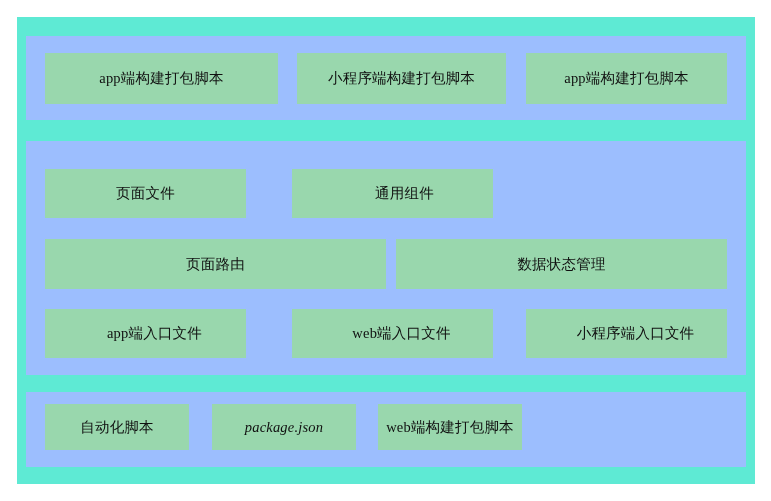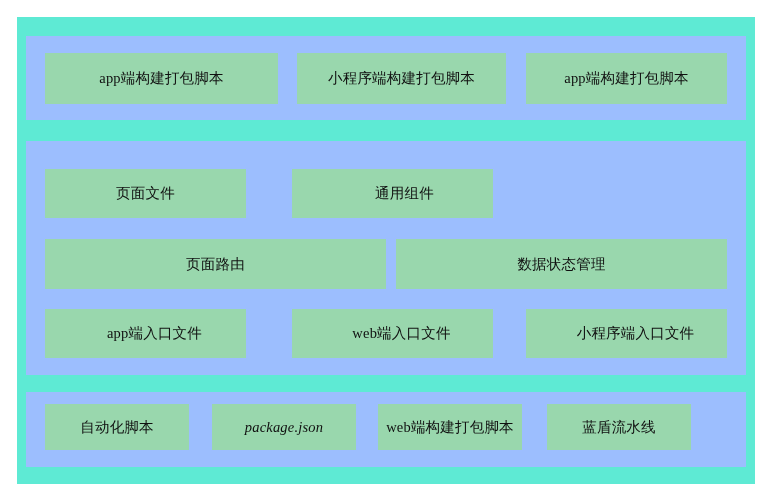--- a/index.html
+++ b/index.html
@@ -142,19 +142,16 @@
     <div class="layer layer-support">
       <div class="card r-s c0">
         <span class="card-label">自动化脚本</span>
       </div>
       <div class="card r-s c1">
         <span class="card-label">package.json</span>
       </div>
       <div class="card r-s c2">
         <span class="card-label">web端构建打包脚本</span>
       </div>
-      <div class="card r-s c3">
-        <span class="card-label">蓝盾流水线</span>
-      </div>
     </div>
 
   </div>
 </div>
 
 </body></html>

